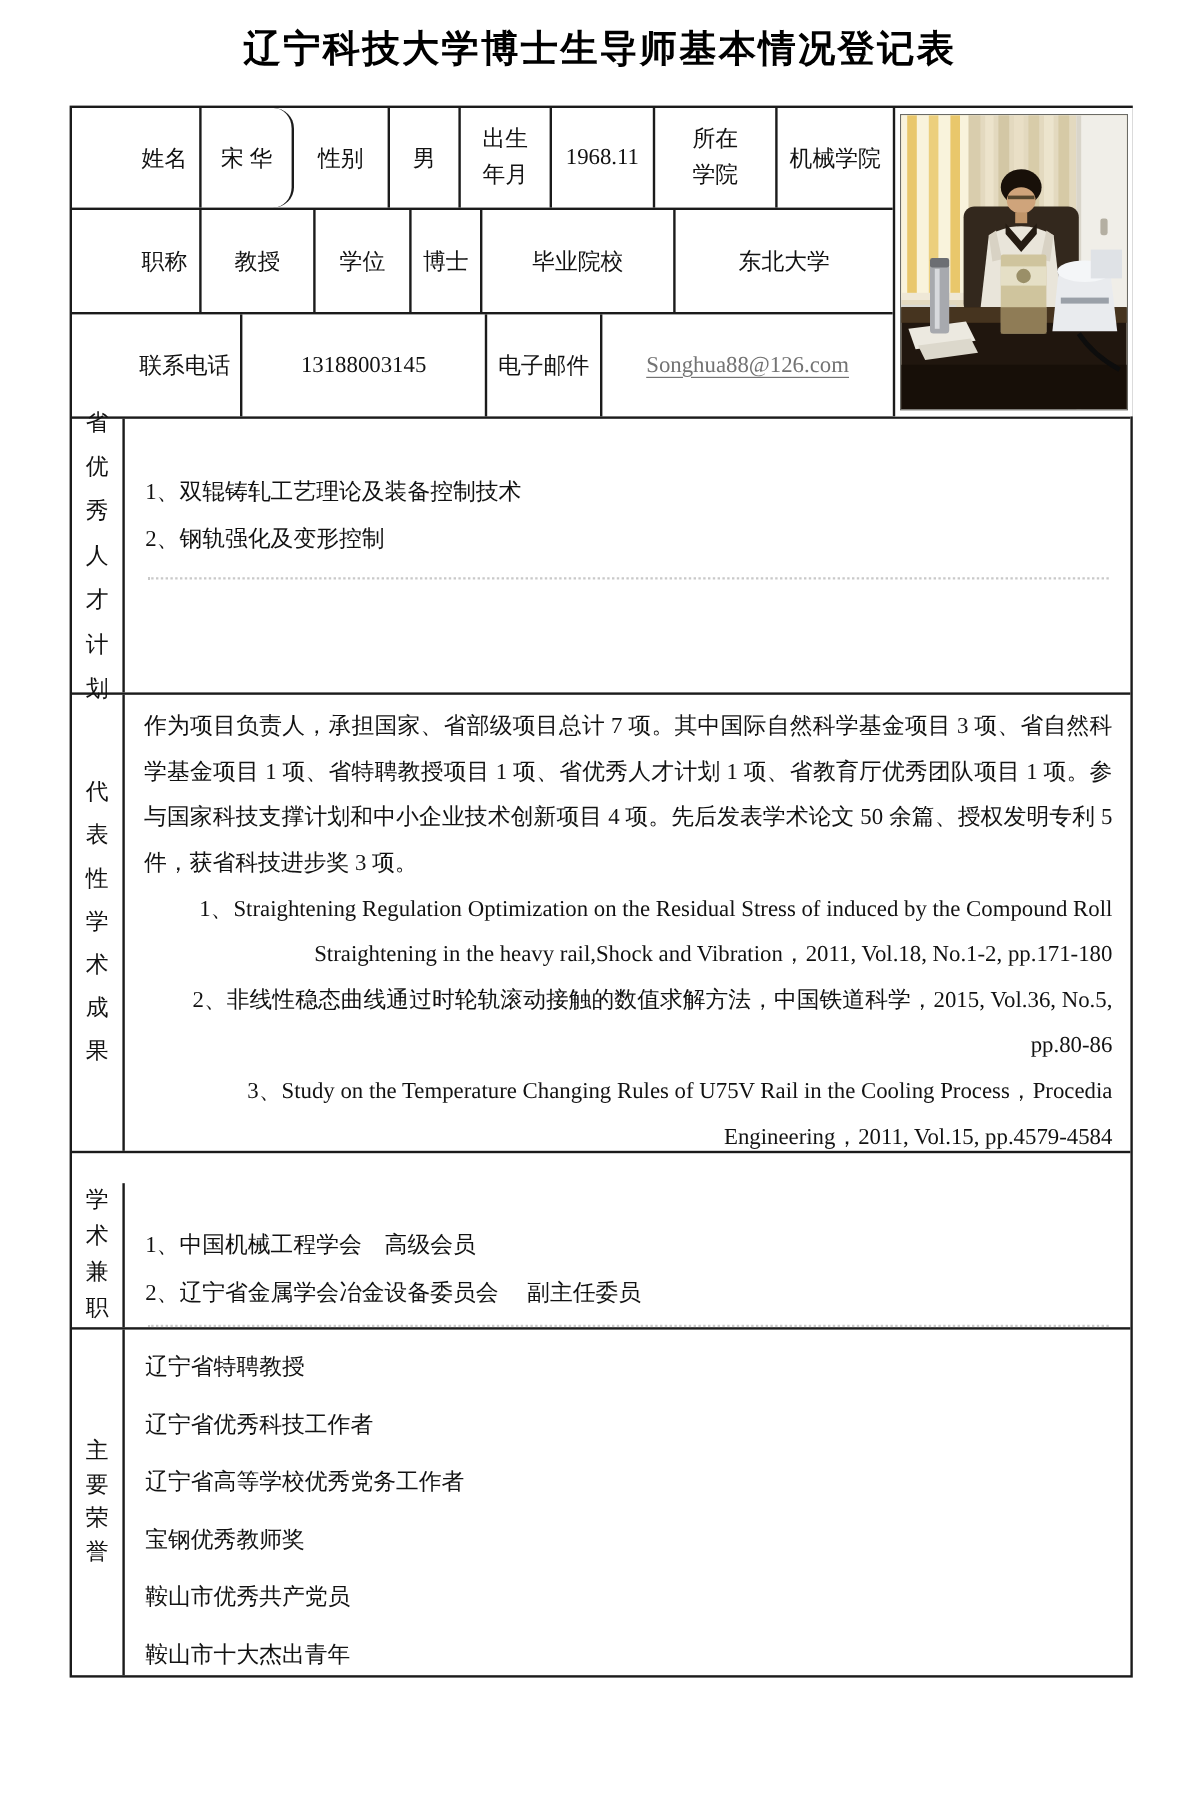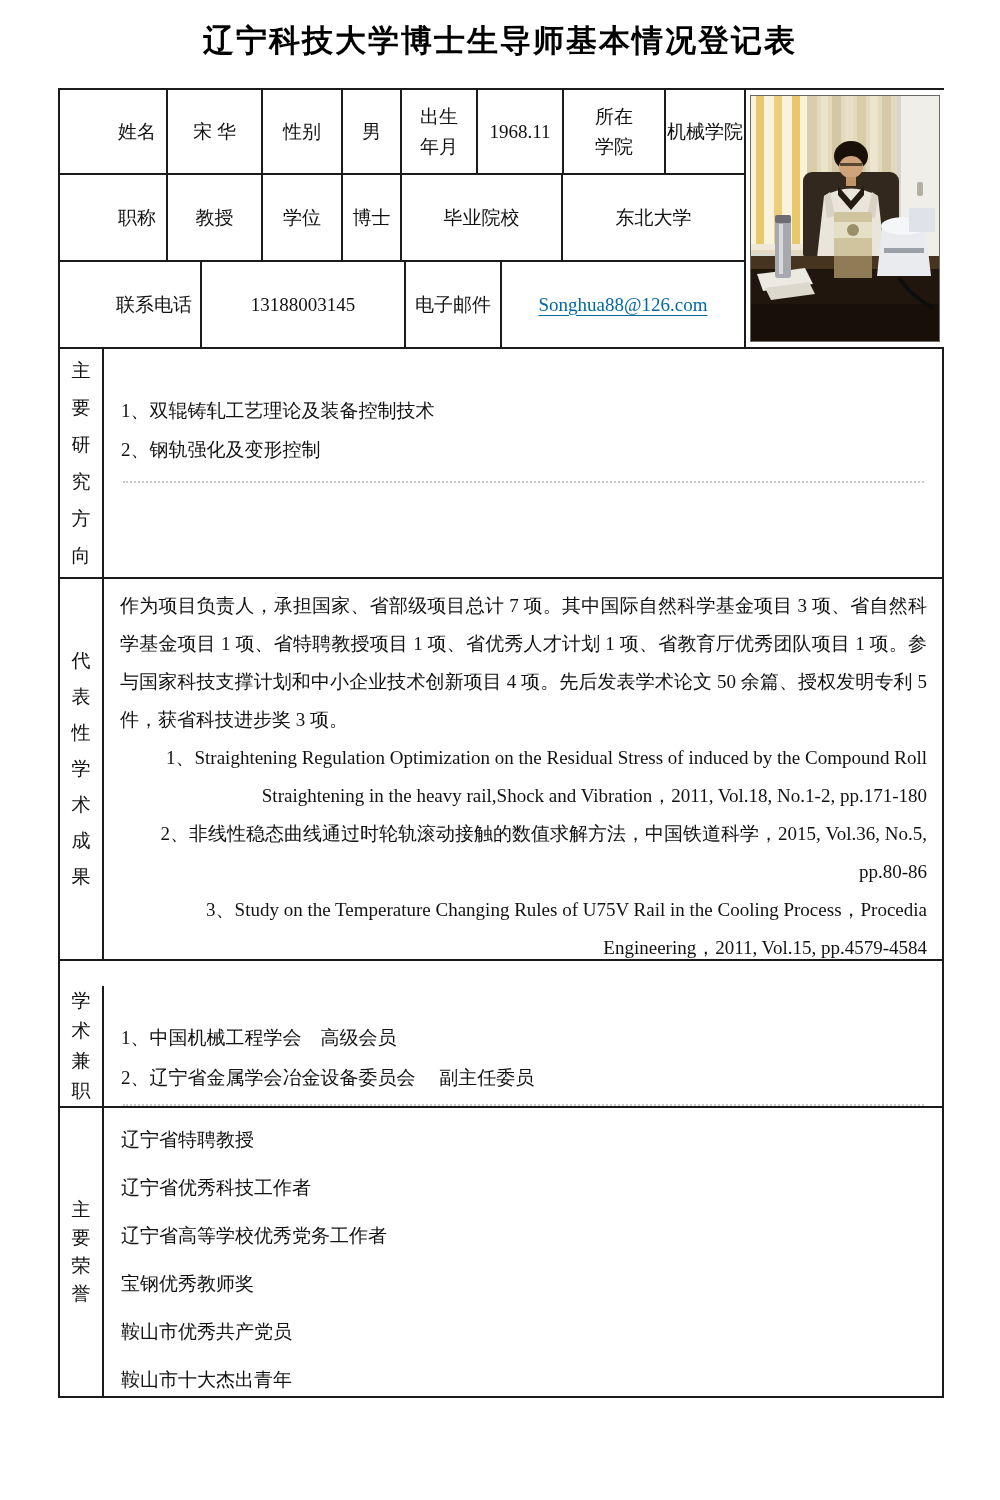--- a/index.html
+++ b/index.html
@@ -30,21 +30,21 @@
     font-size:19px; border-right:2px solid #1b1b1b; text-align:center;
   }
   .cell.last { border-right:none; flex:1; }
   .wrap2 { display:inline-block; width:42px; word-break:break-all; line-height:1.55; text-align:center; }
   .photo-cell {
     flex:0 0 200px; width:200px; border-left:2px solid #1b1b1b;
     display:flex; align-items:center; justify-content:center; padding:4px;
     background:#fff;
   }
   .photo-frame { line-height:0; border:1px solid #6b6b66; }
-  .email-link { color:#0369a1; text-decoration:underline; text-underline-offset:4px; }
+  .email-link { color:#737373; text-decoration:underline; text-underline-offset:4px; }
   
   .section-row { display:flex; border-bottom:2px solid #1b1b1b; }
   .section-row.last { border-bottom:none; }
   .vlabel {
     flex:0 0 44px; width:44px; border-right:2px solid #1b1b1b;
     display:flex; align-items:center; justify-content:center;
   }
   .vlabel span {
     display:inline-block; width:20px; word-break:break-all;
     font-size:19px; text-align:center;
@@ -75,21 +75,21 @@
 
   <div class="doc-table">
 
     <div class="info-top">
       <div class="info-left">
 
         <div class="info-row r1">
           <div class="cell" style="width:60px;">
               <span>姓名</span>
             </div>
-          <div class="cell" style="width:95px;">
+          <div class="cell" style="width:77px;border-radius:17px;">
               <span>宋 华</span>
             </div>
           <div class="cell" style="width:80px;">
               <span>性别</span>
             </div>
           <div class="cell" style="width:59px;">
               <span>男</span>
             </div>
           <div class="cell" style="width:76px;">
               <span class="wrap2">出生年月</span>
@@ -206,21 +206,21 @@
             <rect x="158" y="112" width="26" height="24" fill="#dfe2e6"></rect>
 
             <path d="M148 182 Q160 200 182 212" stroke="#0d0d0d" stroke-width="4" fill="none"></path>
           </svg>
         </div>
       </div>
     </div>
 
     <div class="section-row sec-research">
       <div class="vlabel">
-          <span>主要研究方向</span>
+          <span>省优秀人才计划</span>
         </div>
       <div class="sec-content">
         <div>1、双辊铸轧工艺理论及装备控制技术</div>
         <div>2、钢轨强化及变形控制</div>
         <div class="dotted"></div>
       </div>
     </div>
 
     <div class="section-row sec-achieve">
       <div class="vlabel">

